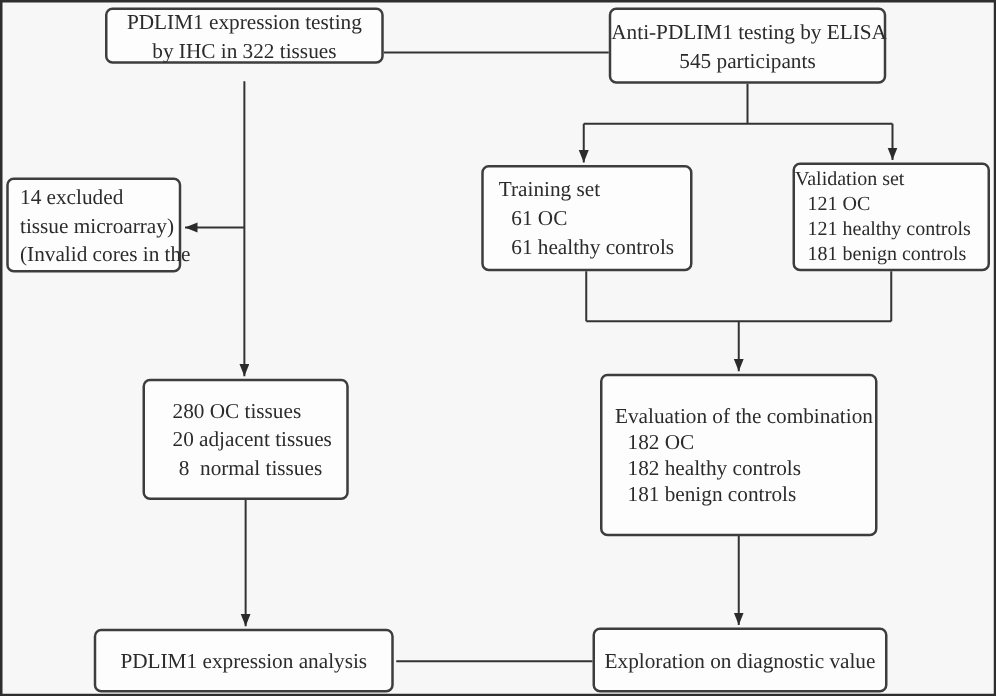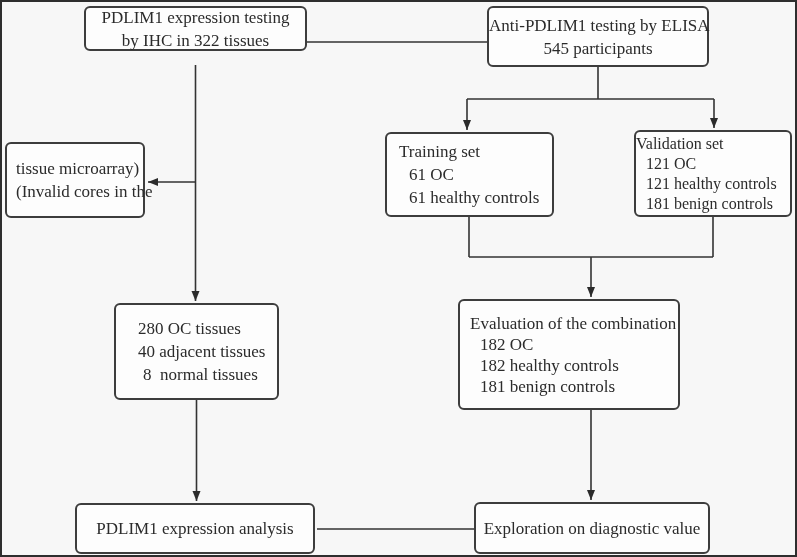--- a/index.html
+++ b/index.html
@@ -38,21 +38,21 @@
   .nline { white-space: pre; }
   .indent    { padding-left: 10px; }
   .indent-sm { padding-left: 5px; }
 
   #n-ihc        { left: 82px;  top: 4px;   width: 223px; height: 45px;  text-align: center; }
   #n-elisa      { left: 485px; top: 4px;   width: 222px; height: 61px;  text-align: center; justify-content: center; }
   #n-excluded   { left: 3px;   top: 140px; width: 140px; height: 76px;  padding-left: 9px; }
   #n-training   { left: 383px; top: 130px; width: 169px; height: 85px;  padding-left: 12px; font-family: Liberation Serif, serif; }
   #n-validation { left: 632px; top: 128px; width: 158px; height: 87px;  padding-left: 0; font-size: 16px; line-height: 20px; }
   #n-tissues    { left: 112px; top: 301px; width: 165px; height: 97px;  padding-left: 22px; }
-  #n-evaluation { left: 456px; top: 297px; width: 222px; height: 111px; padding-left: 10px; line-height: 21px; }
+  #n-evaluation { left: 478px; top: 297px; width: 222px; height: 130px; padding-left: 10px; line-height: 21px; }
   #n-analysis   { left: 73px;  top: 501px; width: 240px; height: 51px;  text-align: center; }
   #n-exploration{ left: 472px; top: 500px; width: 236px; height: 52px;  text-align: center; }
 </style>
 </head>
 <body>
 
 <div class="canvas">
 
   <svg class="connectors" viewBox="0 0 797 557" xmlns="http://www.w3.org/2000/svg">
     <defs>
@@ -92,40 +92,41 @@
     <div class="nline">PDLIM1 expression testing</div>
     <div class="nline">by IHC in 322 tissues</div>
   </div>
 
   <div class="node" id="n-elisa">
     <div class="nline">Anti-PDLIM1 testing by ELISA</div>
     <div class="nline">545 participants</div>
   </div>
 
   <div class="node" id="n-excluded">
+    <div class="nline">14 excluded</div>
     <div class="nline">tissue microarray)</div>
     <div class="nline">(Invalid cores in the</div>
   </div>
 
   <div class="node" id="n-training">
     <div class="nline">Training set</div>
     <div class="nline indent">61 OC</div>
     <div class="nline indent">61 healthy controls</div>
   </div>
 
   <div class="node" id="n-validation">
     <div class="nline">Validation set</div>
     <div class="nline indent">121 OC</div>
     <div class="nline indent">121 healthy controls</div>
     <div class="nline indent">181 benign controls</div>
   </div>
 
   <div class="node" id="n-tissues">
     <div class="nline">280 OC tissues</div>
-    <div class="nline">40 adjacent tissues</div>
+    <div class="nline">20 adjacent tissues</div>
     <div class="nline indent-sm">8  normal tissues</div>
   </div>
 
   <div class="node" id="n-evaluation">
     <div class="nline">Evaluation of the combination</div>
     <div class="nline indent">182 OC</div>
     <div class="nline indent">182 healthy controls</div>
     <div class="nline indent">181 benign controls</div>
   </div>
 

